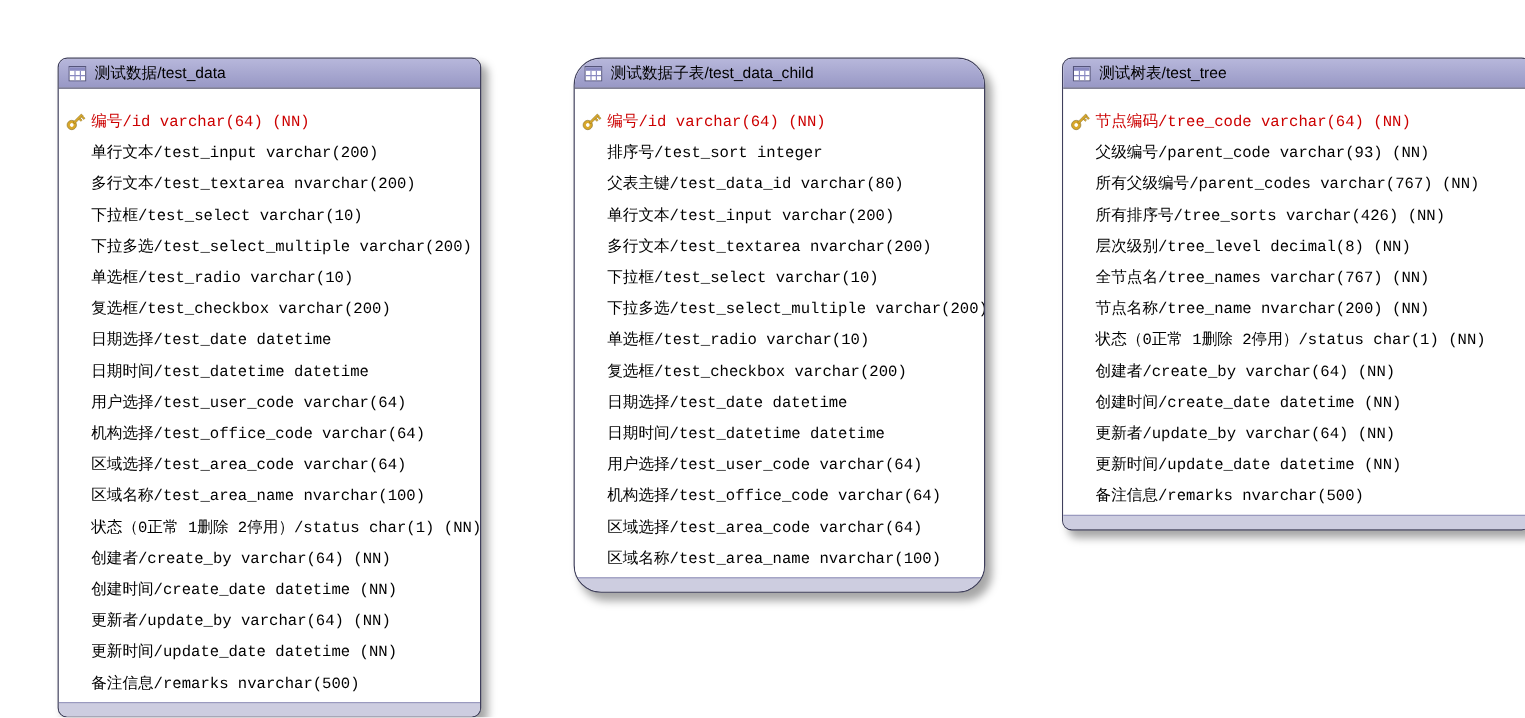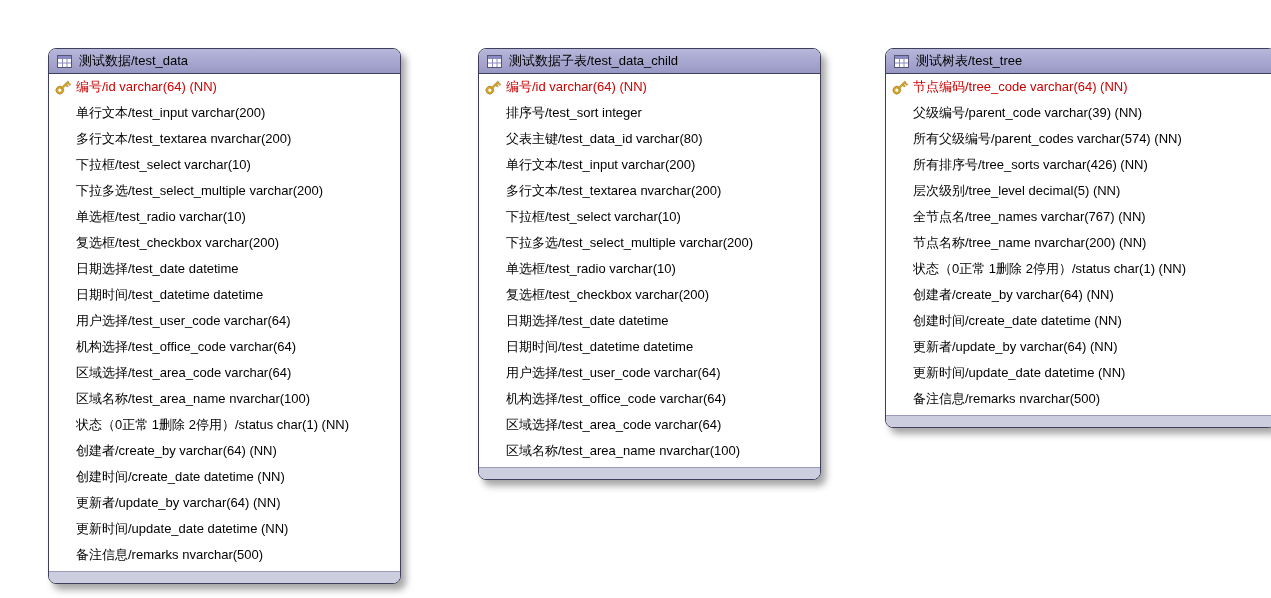--- a/index.html
+++ b/index.html
@@ -29,38 +29,38 @@
   }
   .table-card {
     position: absolute;
     border: 1px solid var(--card-border);
     border-radius: 8px;
     background: var(--body-bg);
     box-shadow: 5px 6px 7px rgba(0,0,0,0.35);
     overflow: hidden;
   }
   #card-test_data       { left: 48px;  top: 48px; width: 353px; }
-  #card-test_data_child { left: 478px; top: 48px; width: 343px; }
+  #card-test_data_child { left: 478px; top: 48px; width: 343px; border-radius: 23px; }
   #card-test_tree       { left: 885px; top: 48px; width: 391px; }
 
   .card-header {
     height: 24px;
     display: flex;
     align-items: center;
     gap: 7px;
     padding: 12px 8px;
     background: linear-gradient(180deg, var(--header-bg-top), var(--header-bg-bottom));
     border-bottom: 1px solid var(--card-border);
     font-size: 13px;
     color: var(--header-text);
     white-space: nowrap;
   }
   .table-icon-wrap { display: flex; align-items: center; flex: none; }
 
-  .card-body { padding: 0 0 3px 0; background: var(--body-bg); }
+  .card-body { padding: 14px 0 3px 0; background: var(--body-bg); font-family: Liberation Mono, monospace; }
 
   .field-row {
     display: flex;
     align-items: center;
     height: 26px;
     font-size: 13px;
     color: var(--field-text);
   }
   .key-cell {
     width: 27px;
@@ -332,38 +332,38 @@
         <rect x="12" y="9.9" width="1.5" height="2.3" fill="var(--key-icon,#d8a72a)" stroke="#8a6d1c" stroke-width="0.4"></rect>
         <rect x="14.8" y="9.9" width="1.5" height="2.9" fill="var(--key-icon,#d8a72a)" stroke="#8a6d1c" stroke-width="0.4"></rect>
       </g>
     </svg>
   </span>
       <span class="field-label">节点编码/tree_code varchar(64) (NN)</span>
     </div>
 
     <div class="field-row">
       <span class="key-cell"></span>
-      <span class="field-label">父级编号/parent_code varchar(39) (NN)</span>
-    </div>
-
-    <div class="field-row">
-      <span class="key-cell"></span>
-      <span class="field-label">所有父级编号/parent_codes varchar(574) (NN)</span>
+      <span class="field-label">父级编号/parent_code varchar(93) (NN)</span>
+    </div>
+
+    <div class="field-row">
+      <span class="key-cell"></span>
+      <span class="field-label">所有父级编号/parent_codes varchar(767) (NN)</span>
     </div>
 
 
     <div class="field-row">
       <span class="key-cell"></span>
       <span class="field-label">所有排序号/tree_sorts varchar(426) (NN)</span>
     </div>
 
 
     <div class="field-row">
       <span class="key-cell"></span>
-      <span class="field-label">层次级别/tree_level decimal(5) (NN)</span>
+      <span class="field-label">层次级别/tree_level decimal(8) (NN)</span>
     </div>
 
     <div class="field-row">
       <span class="key-cell"></span>
       <span class="field-label">全节点名/tree_names varchar(767) (NN)</span>
     </div>
 
     <div class="field-row">
       <span class="key-cell"></span>
       <span class="field-label">节点名称/tree_name nvarchar(200) (NN)</span>

